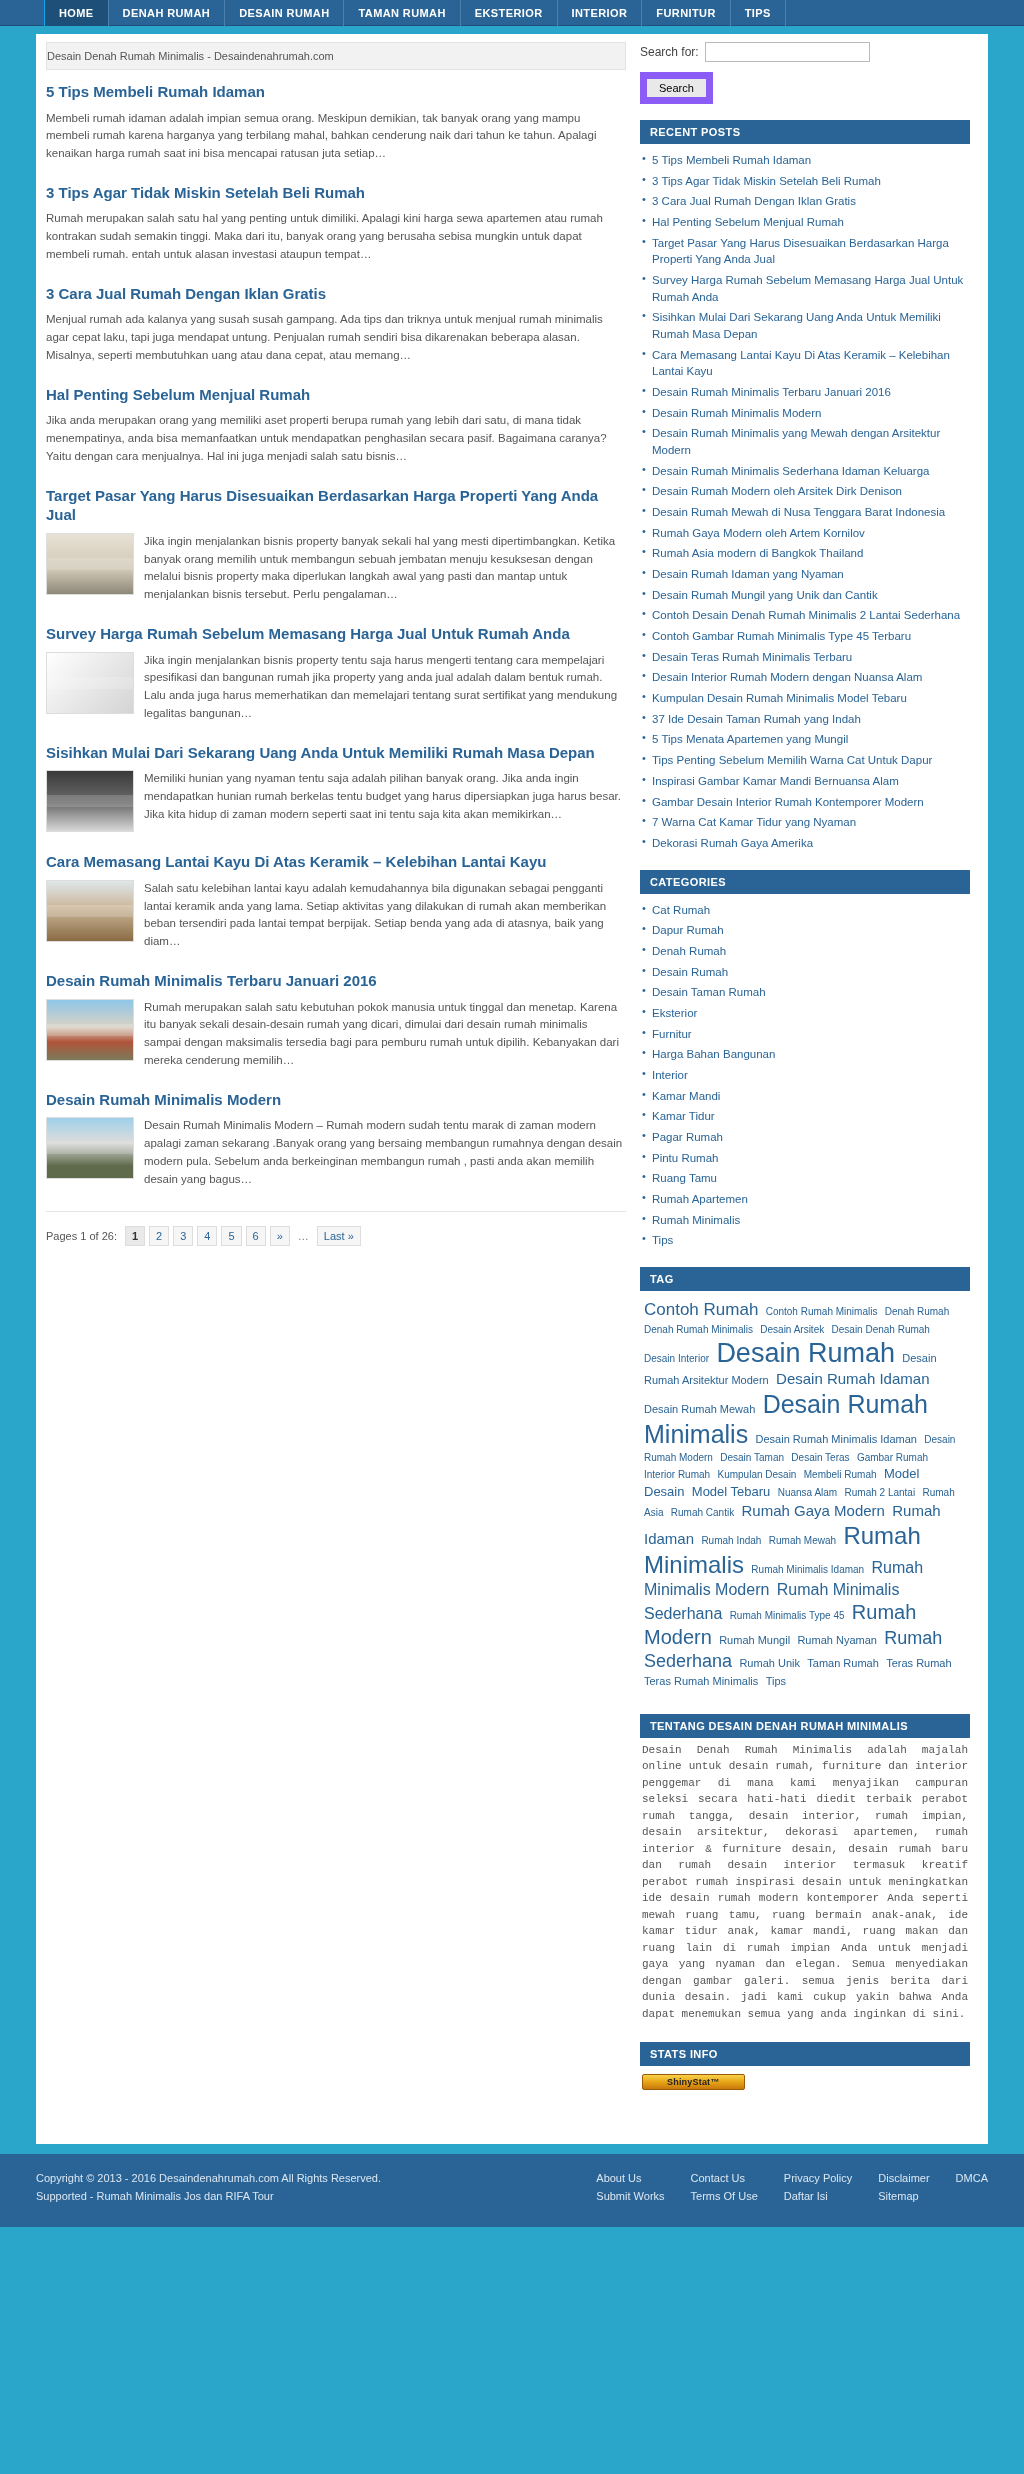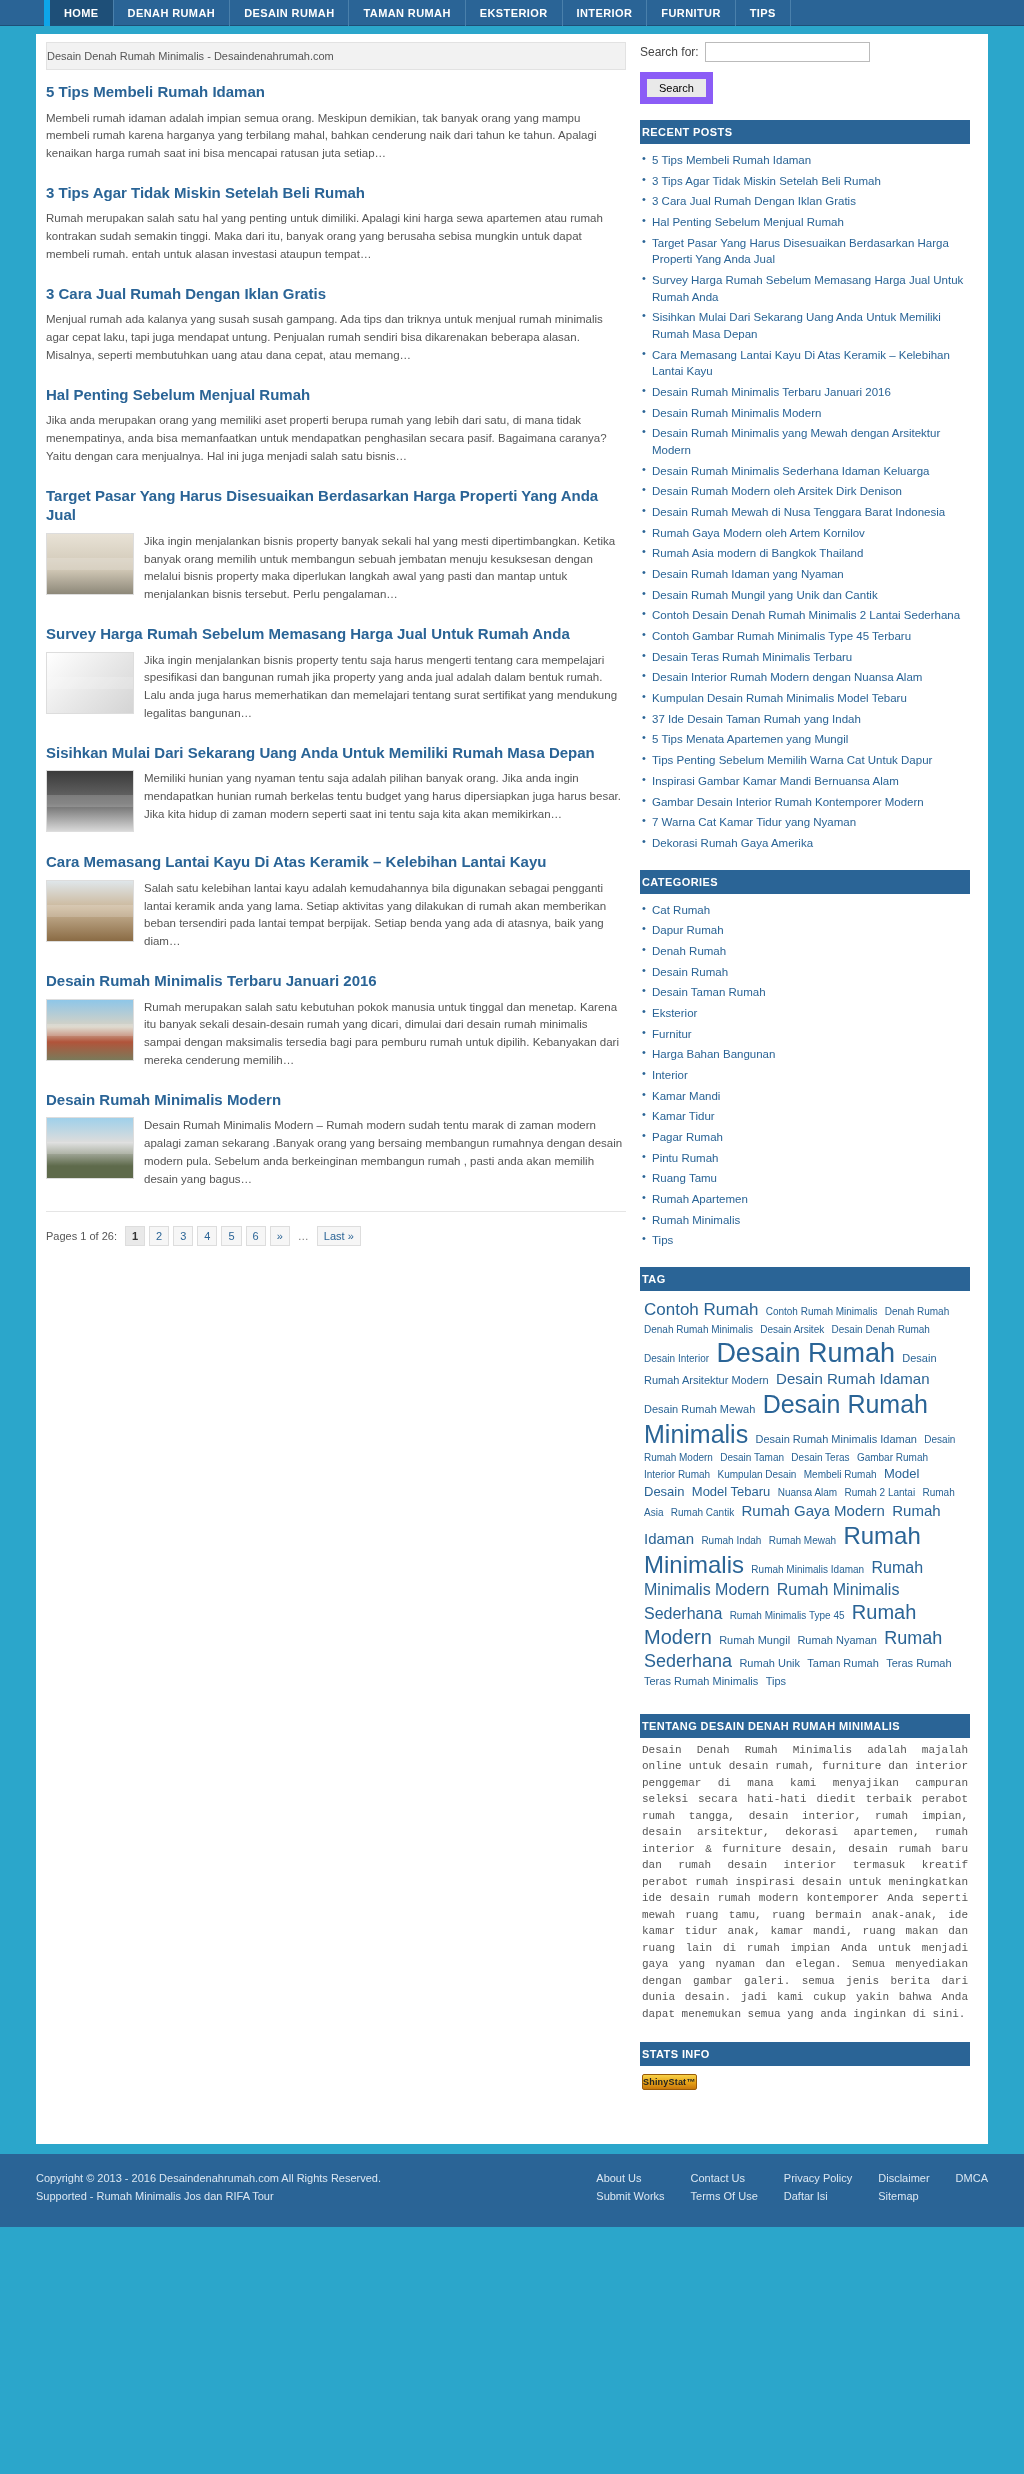--- a/index.html
+++ b/index.html
@@ -26,21 +26,21 @@
     color:#ffffff;
     font-size:11px;
     font-weight:bold;
     letter-spacing:0.4px;
     padding:0 14px;
     line-height:26px;
     border-right:1px solid #4a80ab;
     text-decoration:none;
     display:inline-block;
   }
-  .topnav .nav-item:first-child { border-left:6px solid #0ea5e9;text-align:right; }
+  .topnav .nav-item:first-child { border-left:1px solid #0ea5e9;text-align:right; }
   .topnav .nav-item.active { background:#1e4f78; }
 
   
   .container {
     background:#ffffff;
     margin:8px 36px 0 36px;
     padding:8px 10px 30px 10px;
     min-height:1500px;
     position:relative;
   }
@@ -112,21 +112,21 @@
   .pagination a.current { background:#e9e9e9; color:#333; font-weight:bold; }
   .pagination .dots { padding:3px 4px; color:#777; border:none; background:none; }
 
   
   .widget { margin-bottom:16px; }
   .widget-title {
     background:#2a6496;
     color:#fff;
     font-size:11px;
     font-weight:bold;
-    padding:6px 2px;
+    padding:6px 10px;
     letter-spacing:0.4px;
   }
   .search-row { display:flex; align-items:center; gap:6px; margin-bottom:6px; }
   .search-row label { font-size:12px; color:#444; }
   .search-row input[type=text] {
     border:1px solid #bbb;
     height:20px;
     width:165px;
     font-size:11px;
     padding:1px 4px;
@@ -163,21 +163,21 @@
   .about-text { font-size:11px; line-height:1.5; color:#555; padding:4px 2px; text-align:justify;font-family:Liberation Mono, monospace; }
 
   
   .stats-box { padding:8px 2px; }
   .shinystat {
     display:inline-block;
     background:linear-gradient(180deg,#f7d24a 0%,#e8a517 50%,#c8780d 100%);
     color:#222;
     font-size:9px;
     font-weight:bold;
-    padding:2px 0;
+    padding:2px 24px;
     border:1px solid #9a5b07;
     border-radius:2px;
     letter-spacing:0.2px;
   }
 
   
   .footer {
     background:#2a6496;
     color:#dbe7f2;
     font-size:11px;

